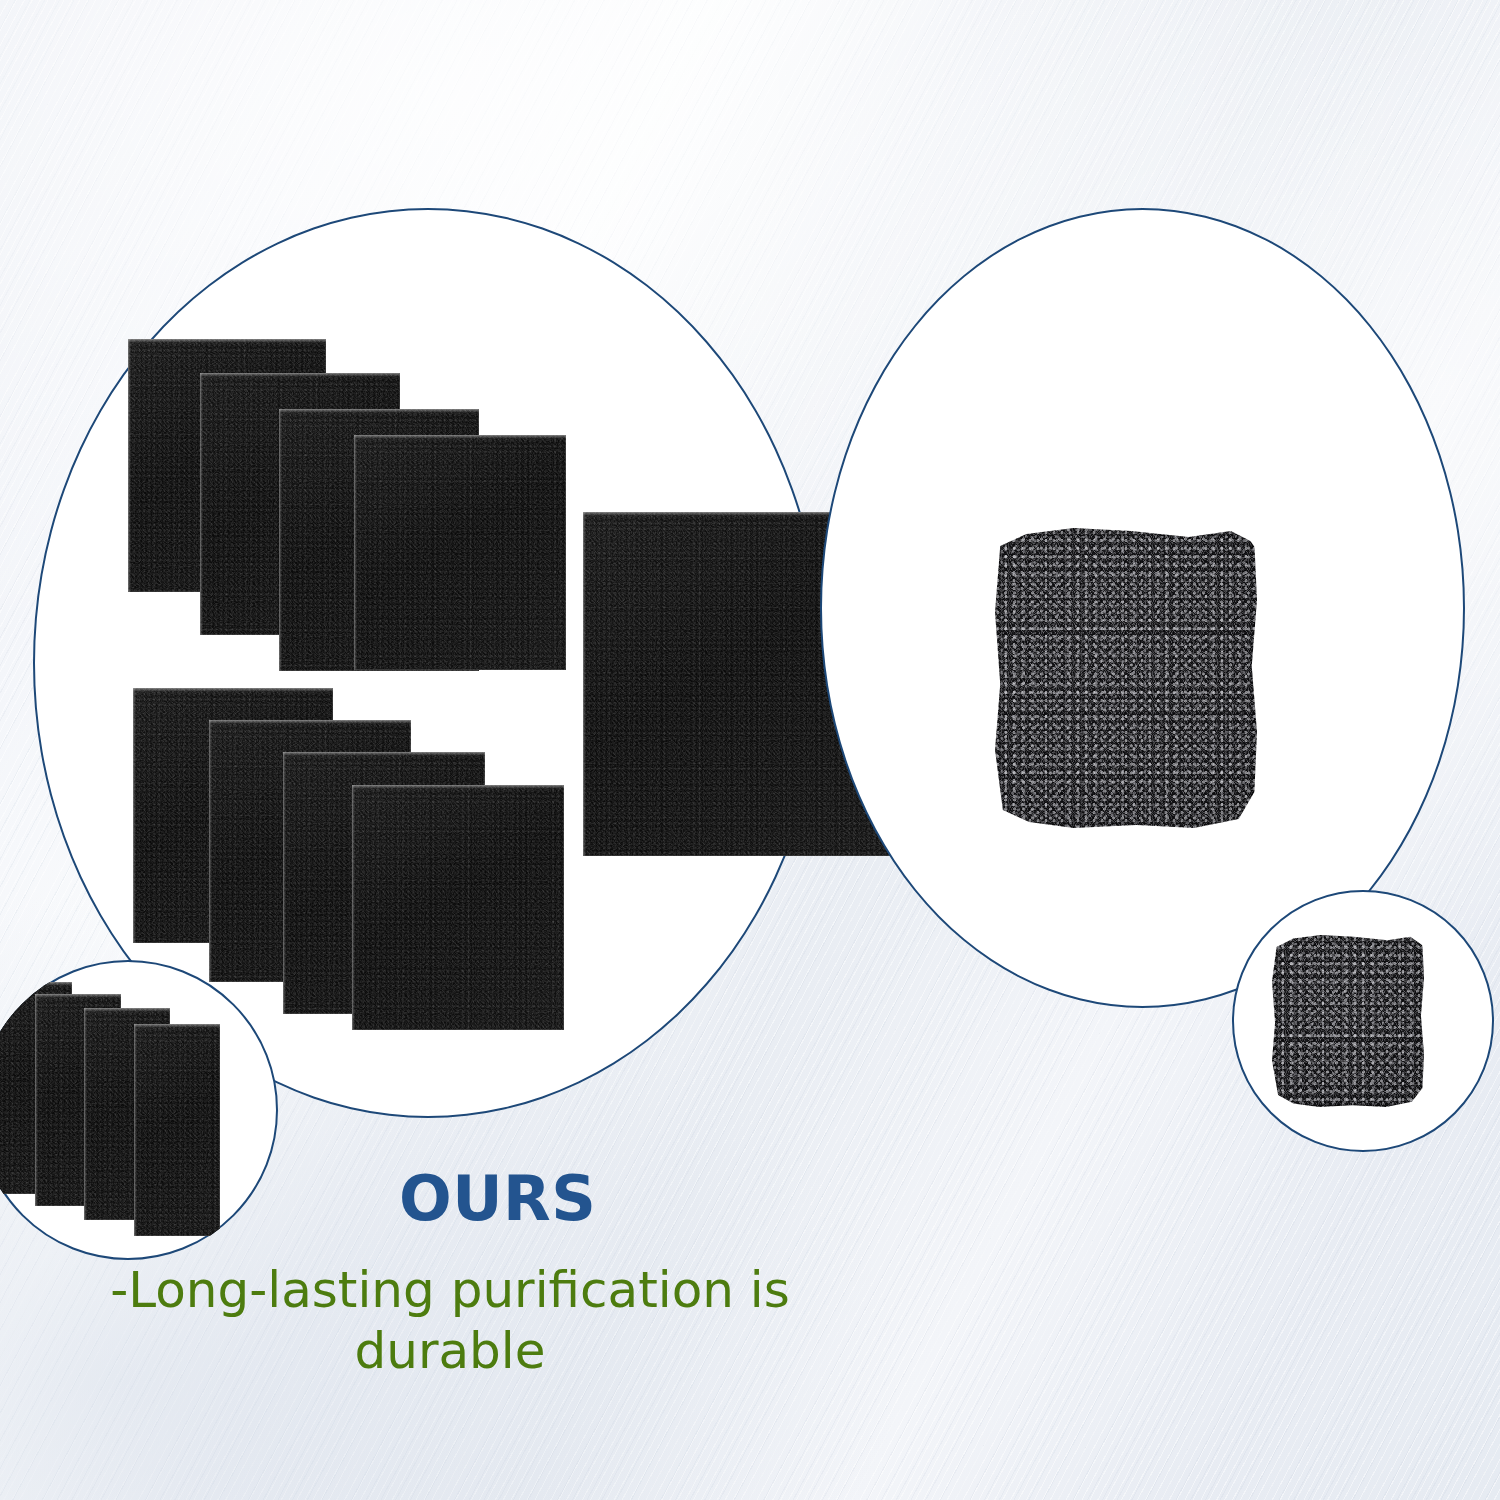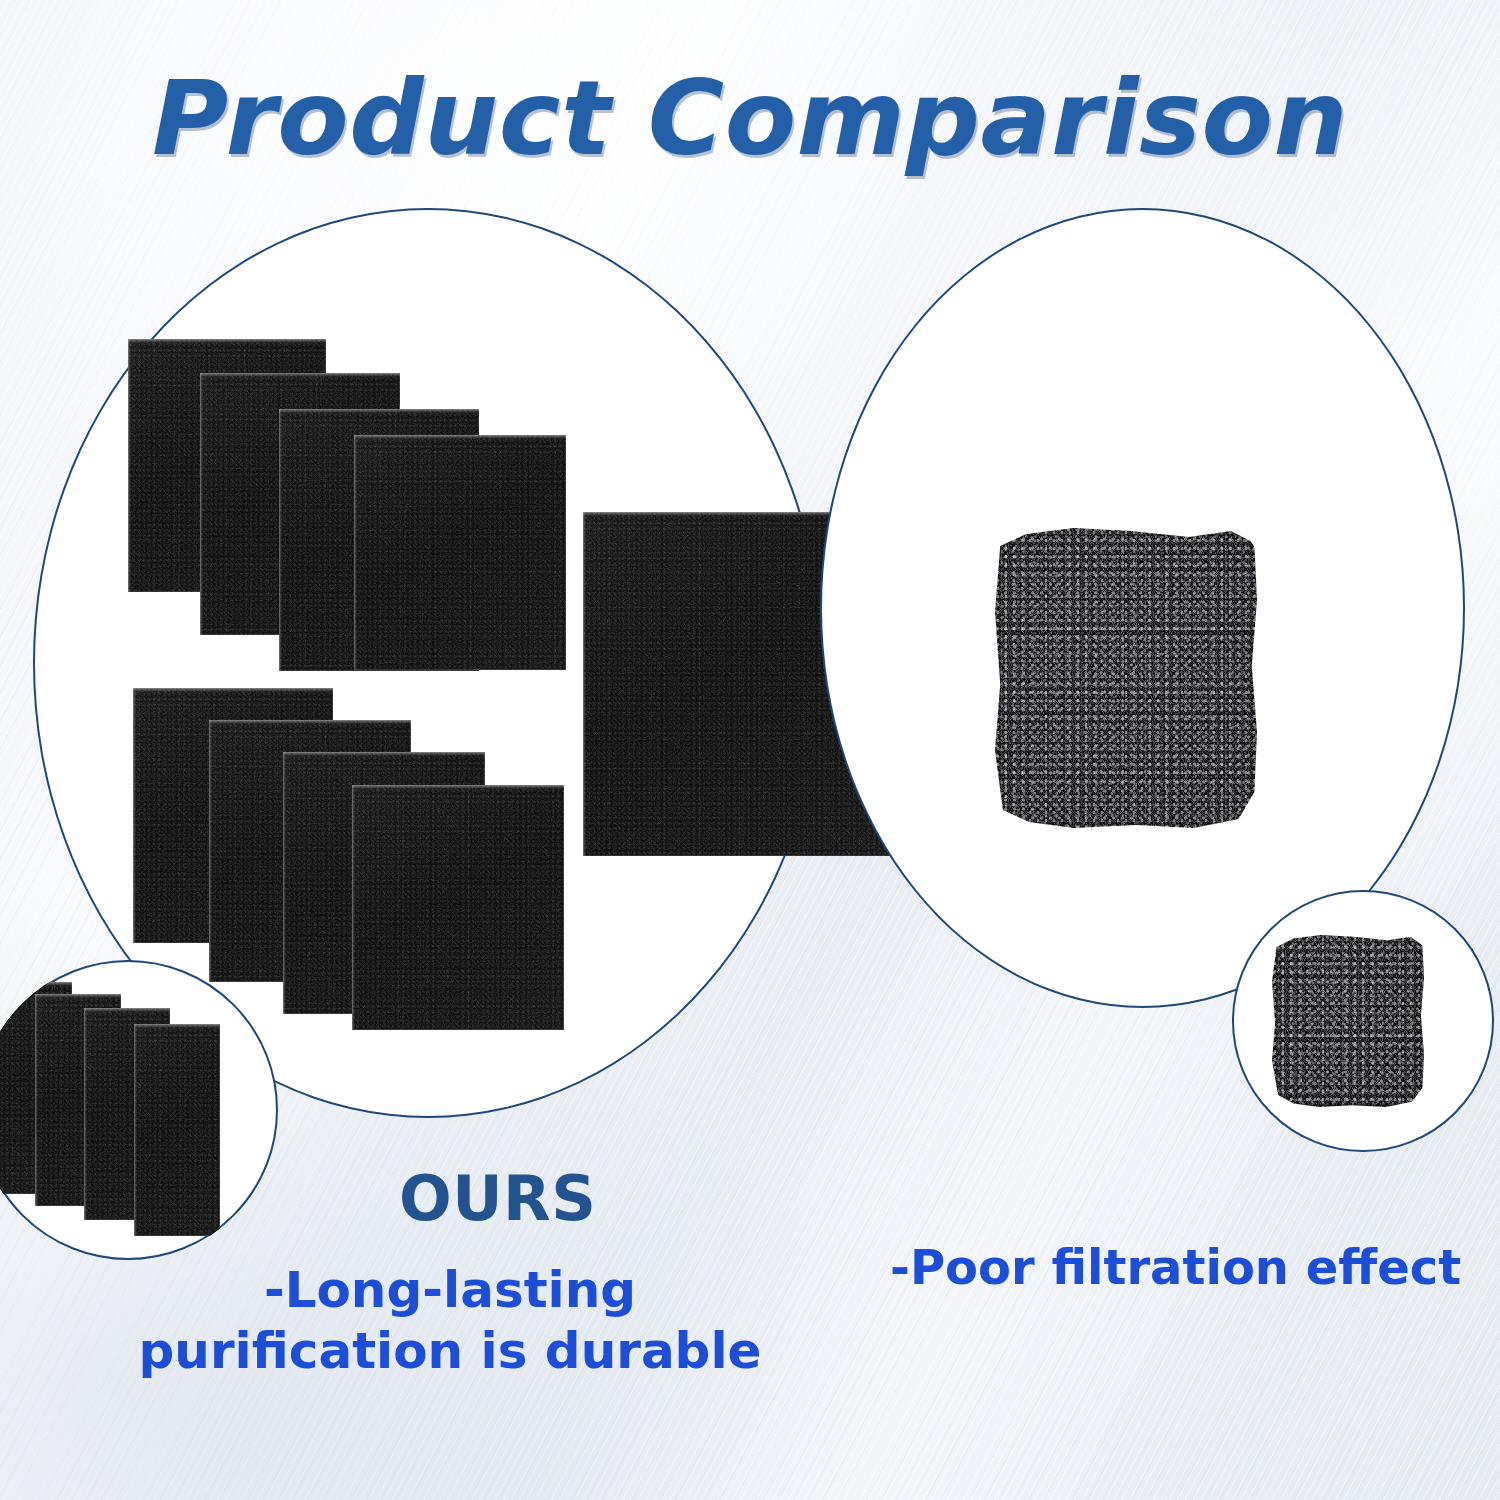--- a/index.html
+++ b/index.html
@@ -135,38 +135,37 @@
   
   .label-head{
     position:absolute;
     font-family:"DejaVu Sans", sans-serif;
     font-weight:700;color:#23548f;
     letter-spacing:.5px;white-space:nowrap;
   }
   .label-sub{
     position:absolute;
     font-family:"DejaVu Sans", sans-serif;
-    font-weight:700;color:#1d4ed8;
+    font-weight:400;color:#4d7c0f;
     line-height:1.22;
   }
   .ours-head{left:355px;top:1162px;font-size:62px;margin-left:44px;}
   .ours-sub{left:110px;top:1260px;width:680px;text-align:center;font-size:50px;}
   .others-head{left:945px;top:1140px;font-size:62px;}
   .others-sub{left:890px;top:1238px;width:490px;text-align:left;font-size:48px;white-space:nowrap;}
 </style>
 </head>
 <body>
 
 <div id="stage">
 
   <div class="bg"></div>
   <div class="bg-weave"></div>
   <div class="bg-sheen"></div>
 
-  <div class="title">Product Comparison</div>
 
   <div class="circle circle-lg-left"></div>
 
   <div class="pad" style="left:128px;top:339px;width:198px;height:253px;"></div>
   <div class="pad" style="left:200px;top:373px;width:200px;height:262px;"></div>
   <div class="pad" style="left:279px;top:409px;width:200px;height:262px;"></div>
   <div class="pad" style="left:354px;top:435px;width:212px;height:235px;"></div>
 
   <div class="pad" style="left:133px;top:688px;width:200px;height:255px;"></div>
   <div class="pad" style="left:209px;top:720px;width:202px;height:262px;"></div>
@@ -186,15 +185,14 @@
     <div class="pad" style="left:106px;top:48px;width:86px;height:212px;"></div>
     <div class="pad" style="left:156px;top:64px;width:86px;height:212px;"></div>
   </div>
 
   <div class="circle circle-sm-right"></div>
   <div class="bag bag-small"></div>
 
   <div class="label-head ours-head">OURS</div>
   <div class="label-sub ours-sub">-Long-lasting purification is durable</div>
 
-  <div class="label-sub others-sub">-Poor filtration effect</div>
 
 </div>
 
 </body></html>

